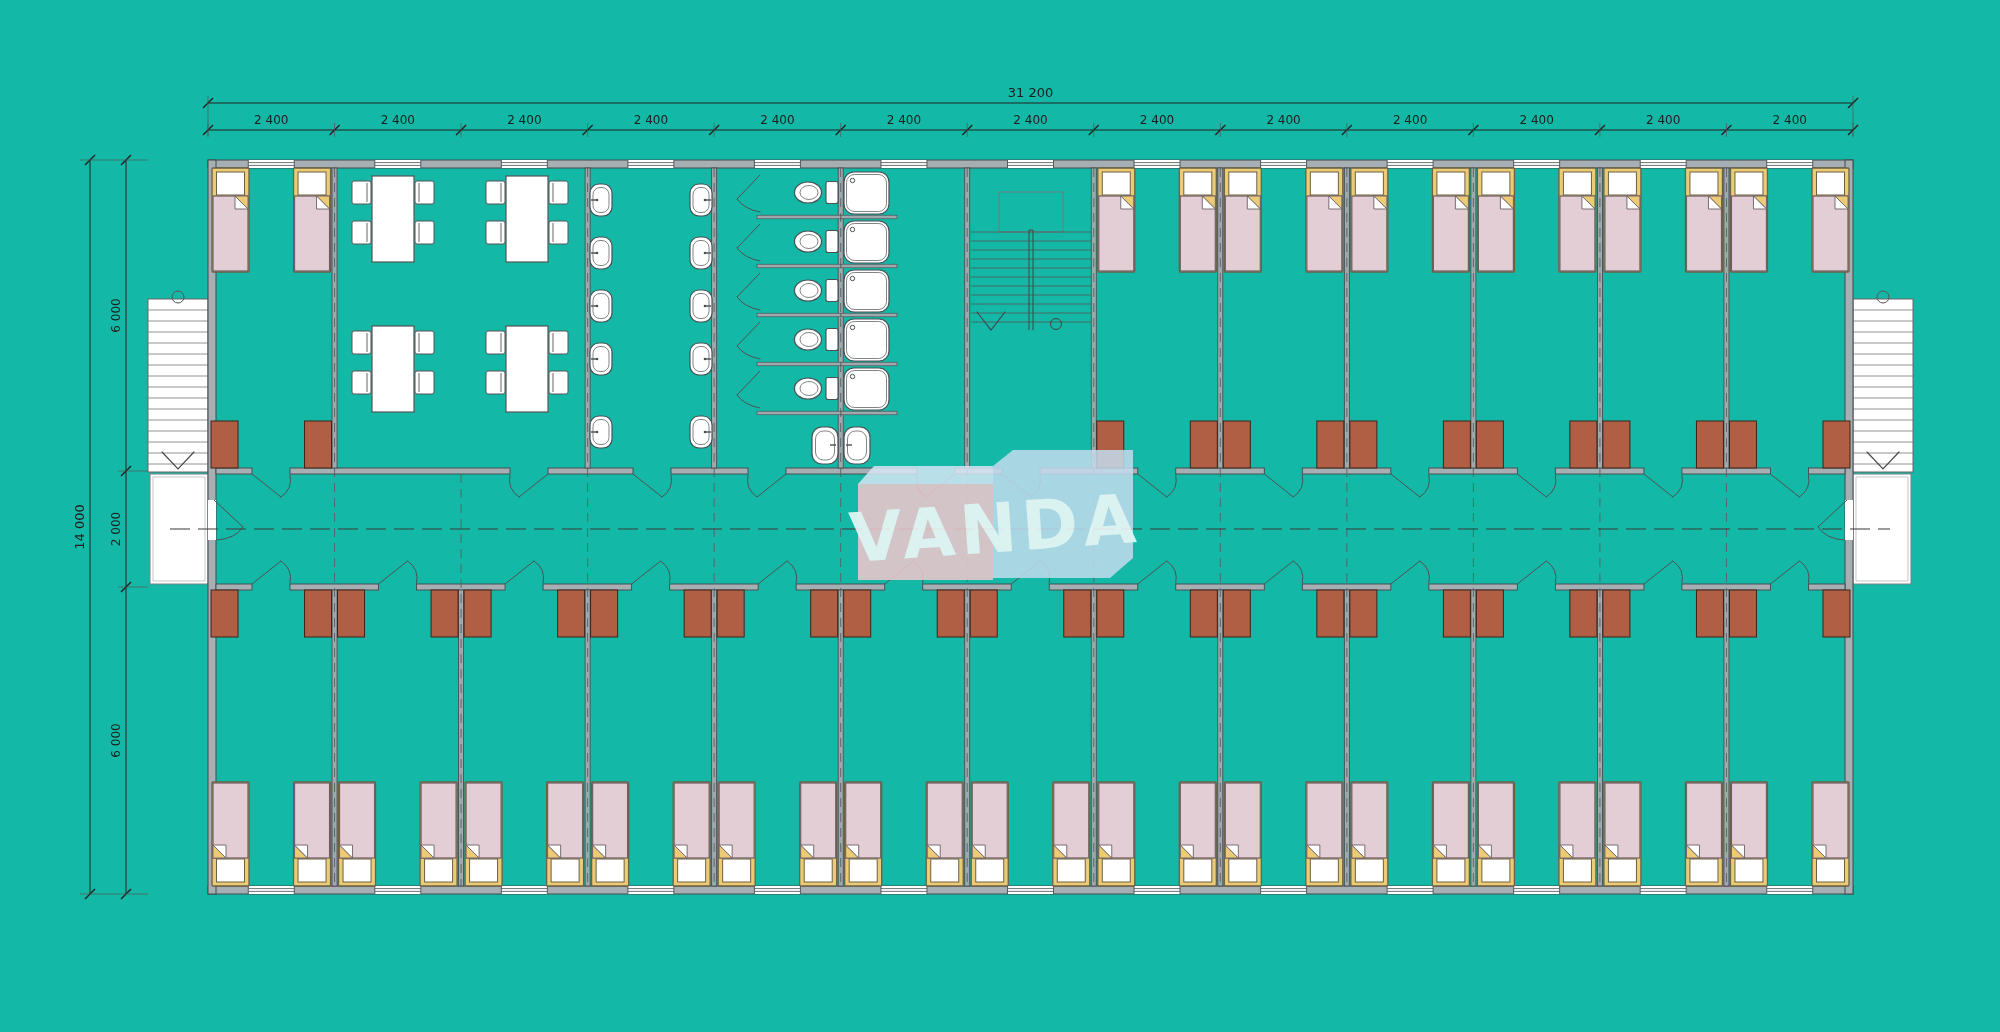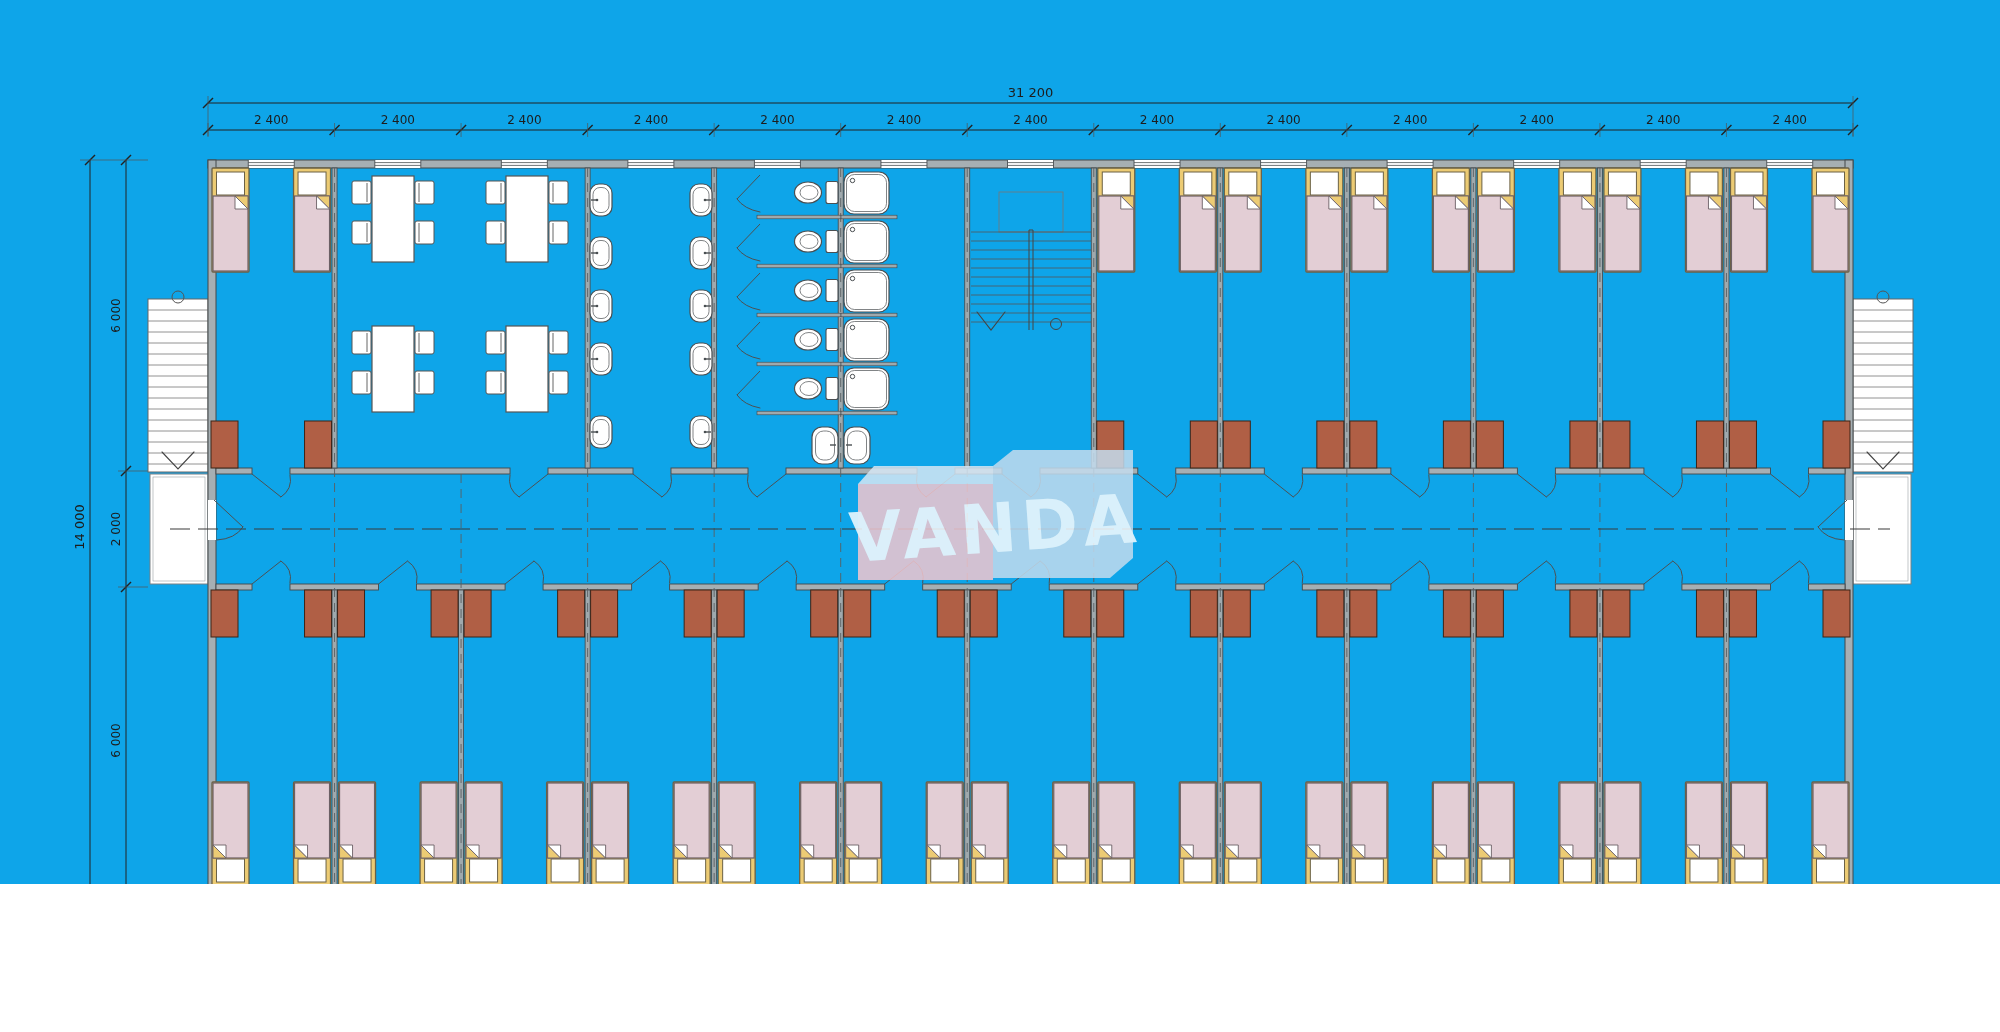--- a/index.html
+++ b/index.html
@@ -1,16 +1,16 @@
 <!DOCTYPE html>
 <html><head>
 <meta charset="utf-8">
 <style>
   html,body{margin:0;padding:0;background:#ffffff;}
-  .canvas{position:relative;width:2000px;height:884px;background:#0ea5e9;overflow:hidden;}
+  .canvas{position:relative;width:2000px;height:1032px;background:#14b8a6;overflow:hidden;}
   svg{display:block;}
   svg text{font-family:"DejaVu Sans","Liberation Sans",sans-serif;}
   .wm-text{font-weight:bold;letter-spacing:5px;}
 </style>
 </head>
 <body>
 
 <div class="canvas">
   <svg id="plan-svg" width="2000" height="1032" viewBox="0 0 2000 1032">
       <g>

